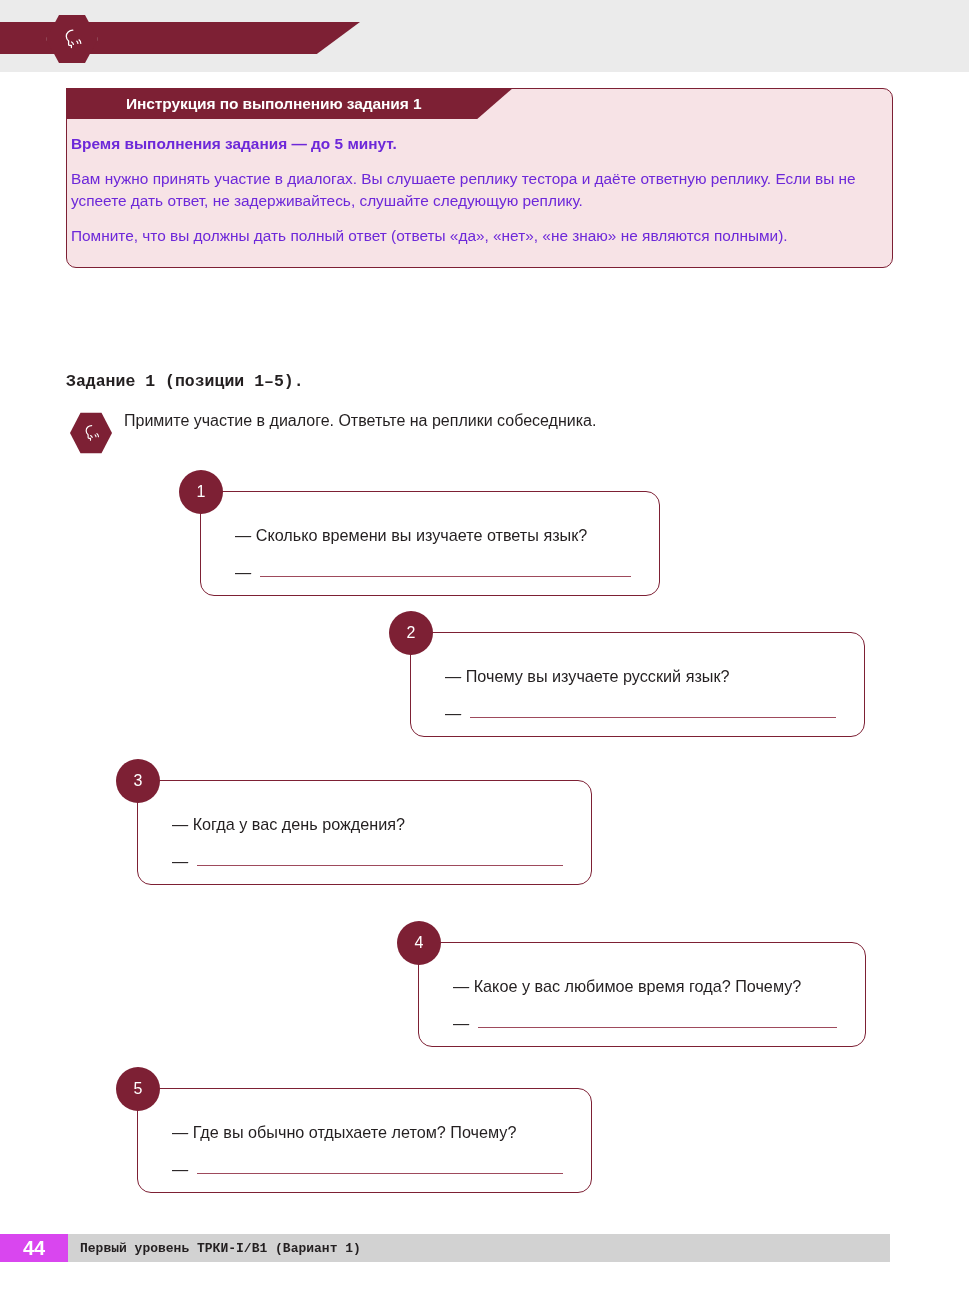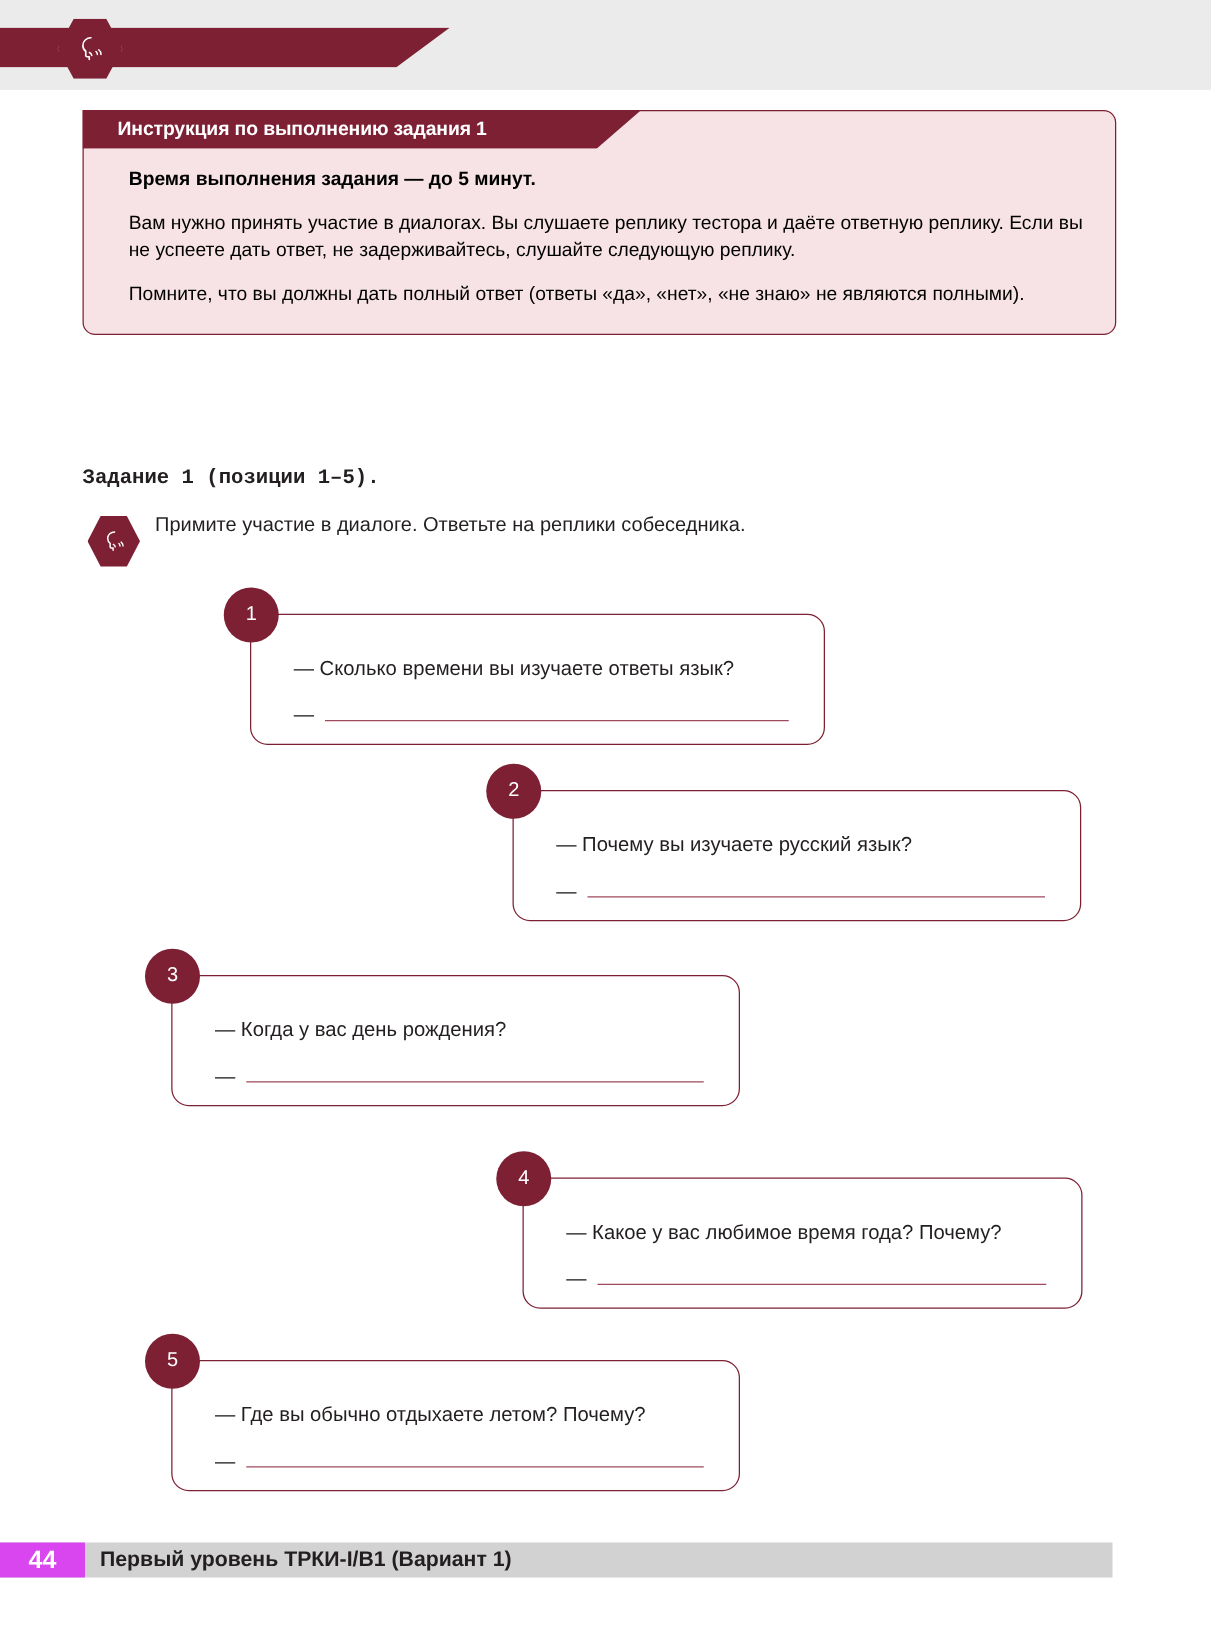--- a/index.html
+++ b/index.html
@@ -74,24 +74,25 @@
     clip-path: polygon(0 0, 100% 0, 92% 100%, 0 100%);
     display: flex;
     align-items: center;
   }
   .instr-head span {
     color: #ffffff;
     font-size: 15.5px;
     font-weight: bold;
     padding-left: 28px;
     letter-spacing: -0.1px;
+    margin-left: 32px;
   }
   .instr-body {
-    padding: 14px 20px 20px 36px;
-    color: #000000;
+    padding: 14px 20px 20px 4px;
+    color: #6d28d9;
   }
   .instr-body p {
     margin: 0 0 13px 0;
     font-size: 15.4px;
     line-height: 1.42;
   }
   .instr-body p:last-child { margin-bottom: 0; }
   .instr-body p.bold { font-weight: bold; }
 
   
@@ -191,23 +192,24 @@
     align-items: center;
     justify-content: center;
   }
   .footer-text {
     position: absolute;
     left: 80px;
     top: 1234px;
     height: 28px;
     display: flex;
     align-items: center;
-    font-size: 17px;
+    font-size: 13px;
     font-weight: bold;
     color: #231f20;
+    font-family: Liberation Mono, monospace;
   }
 </style>
 </head>
 <body>
 
 <div class="top-band">
   <div class="band-bar"></div>
   <div class="band-hex">
     <div class="hex-shape outlined">
       <svg class="speak-ico" width="26" height="26" viewBox="0 0 26 26">

